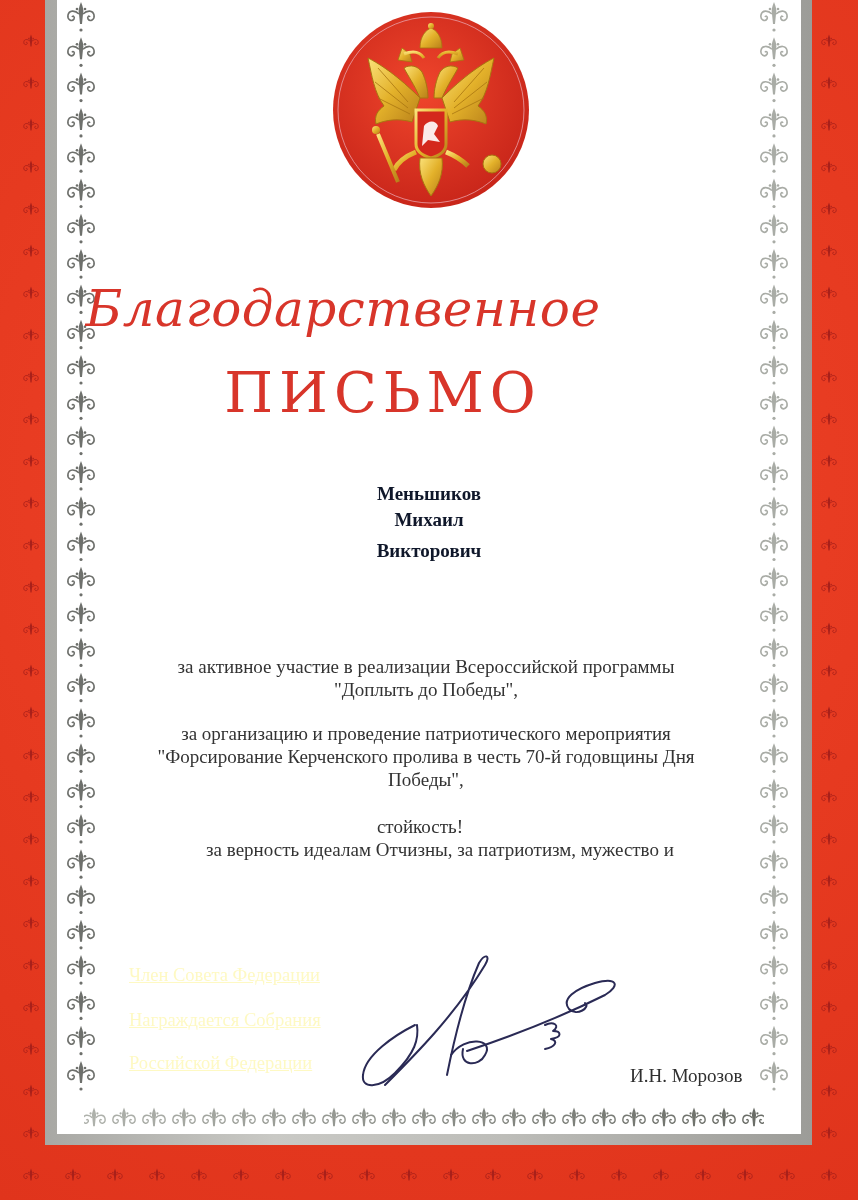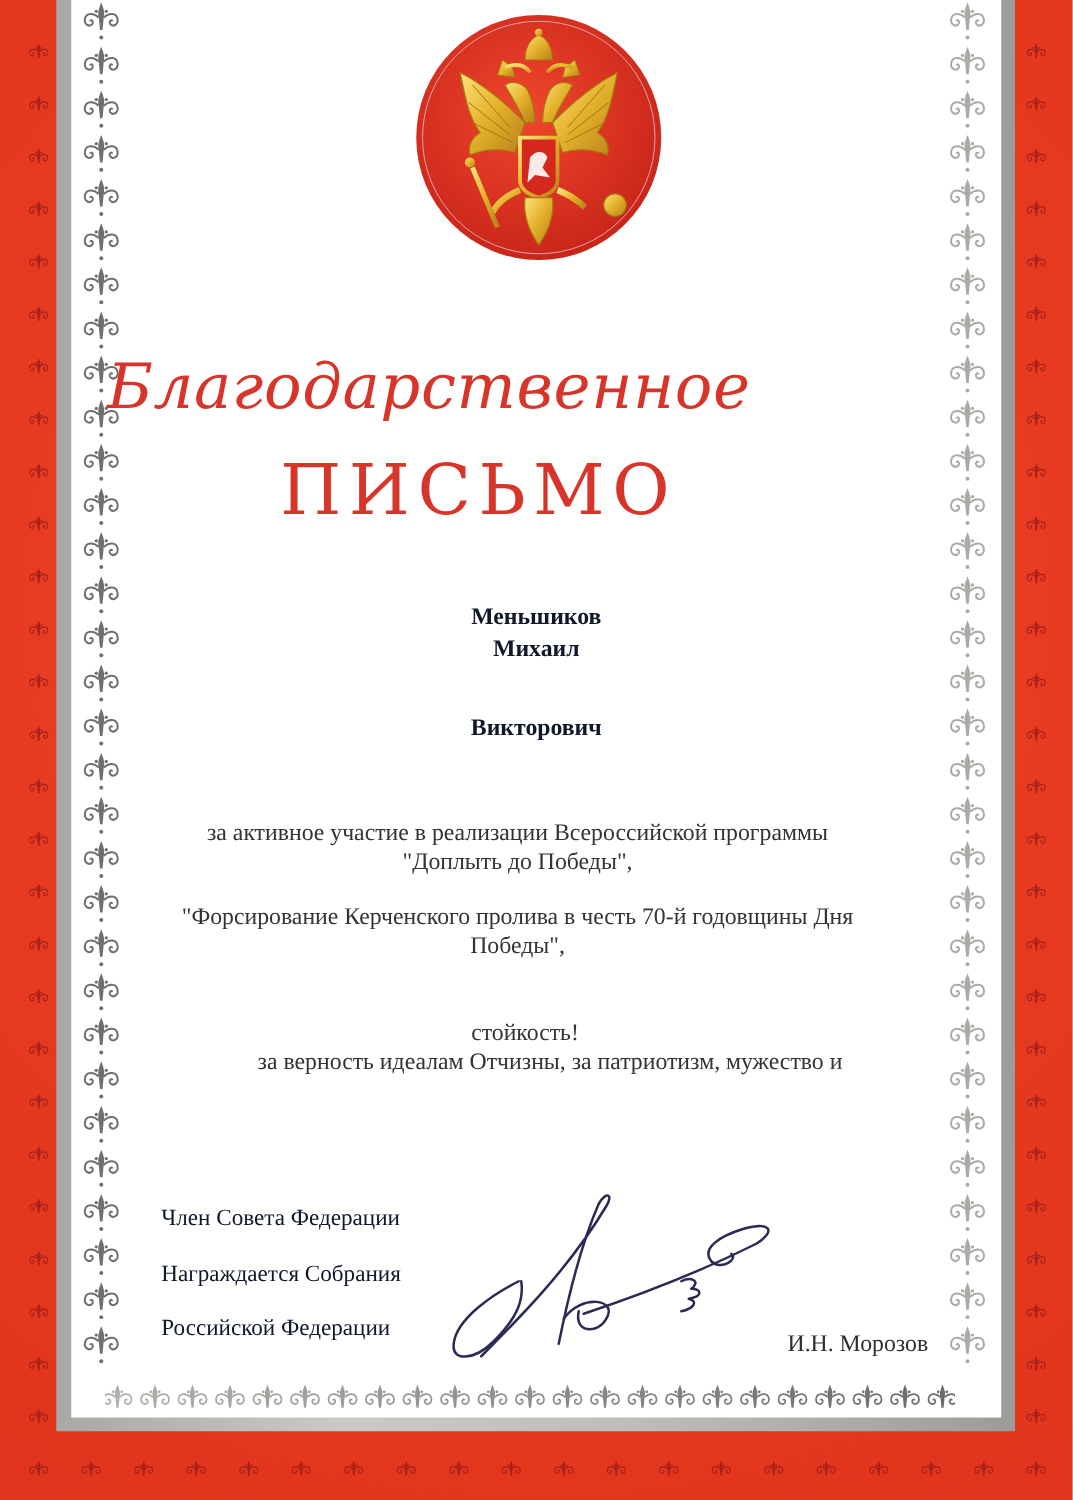--- a/index.html
+++ b/index.html
@@ -41,25 +41,25 @@
   }
   .awarded {
     position: absolute; left: 0; width: 780px; top: 428px; text-align: center;
     color: #ffffff; font-size: 19px;
   }
   .name-line {
     position: absolute; left: 0; width: 858px; text-align: center;
     color: #0f172a; font-size: 19px; font-weight: bold;
   }
   .body-para {
-    position: absolute; left: 84px; width: 660px; text-align: center;
+    position: absolute; left: 96px; width: 660px; text-align: center;
     color: #333; font-size: 19px; line-height: 23px;
   }
   .sig-line {
-    position: absolute; left: 129px; color: #0f172a; font-size: 18.5px;
+    position: absolute; left: 129px; color: #fef9c3; font-size: 18.5px; text-decoration: underline;
   }
   .signer {
     position: absolute; left: 630px; top: 1065px; color: #2f2f2f;
     font-size: 19px; font-weight: normal;
   }
   .signature { position: absolute; left: 355px; top: 955px; }
 </style>
 </head>
 <body>
 
@@ -1497,27 +1497,28 @@
     <line x1="164" y1="144" x2="164" y2="150" stroke="url(#gold)" stroke-width="2"></line>
   </svg>
 </div>
 
 <div class="title-script">Благодарственное</div>
 <div class="title-main">ПИСЬМО</div>
 <div class="awarded">Награждается</div>
 
 <div class="name-line" style="top:483px">Меньшиков</div>
 <div class="name-line" style="top:509px">Михаил</div>
-<div class="name-line" style="top:572px">Викторович</div>
+<div class="name-line" style="top:540px">Викторович</div>
 
 <div class="body-para" style="top:655px">
   <div>за активное участие в реализации Всероссийской программы</div>
   <div>"Доплыть до Победы",</div>
 </div>
 <div class="body-para" style="top:722px">
+  <div>за организацию и проведение патриотического мероприятия</div>
   <div style="margin-left:-12px; margin-right:-12px">"Форсирование Керченского пролива в честь 70-й годовщины Дня</div>
   <div>Победы",</div>
 </div>
 <div class="body-para" style="top:815px; left:130px; width:620px">
   <div style="margin-left:-40px">стойкость!</div>
   <div>за верность идеалам Отчизны, за патриотизм, мужество и</div>
 </div>
 
 <div class="sig-line" style="top:965px">Член Совета Федерации</div>
 <div class="sig-line" style="top:1010px">Награждается Собрания</div>

